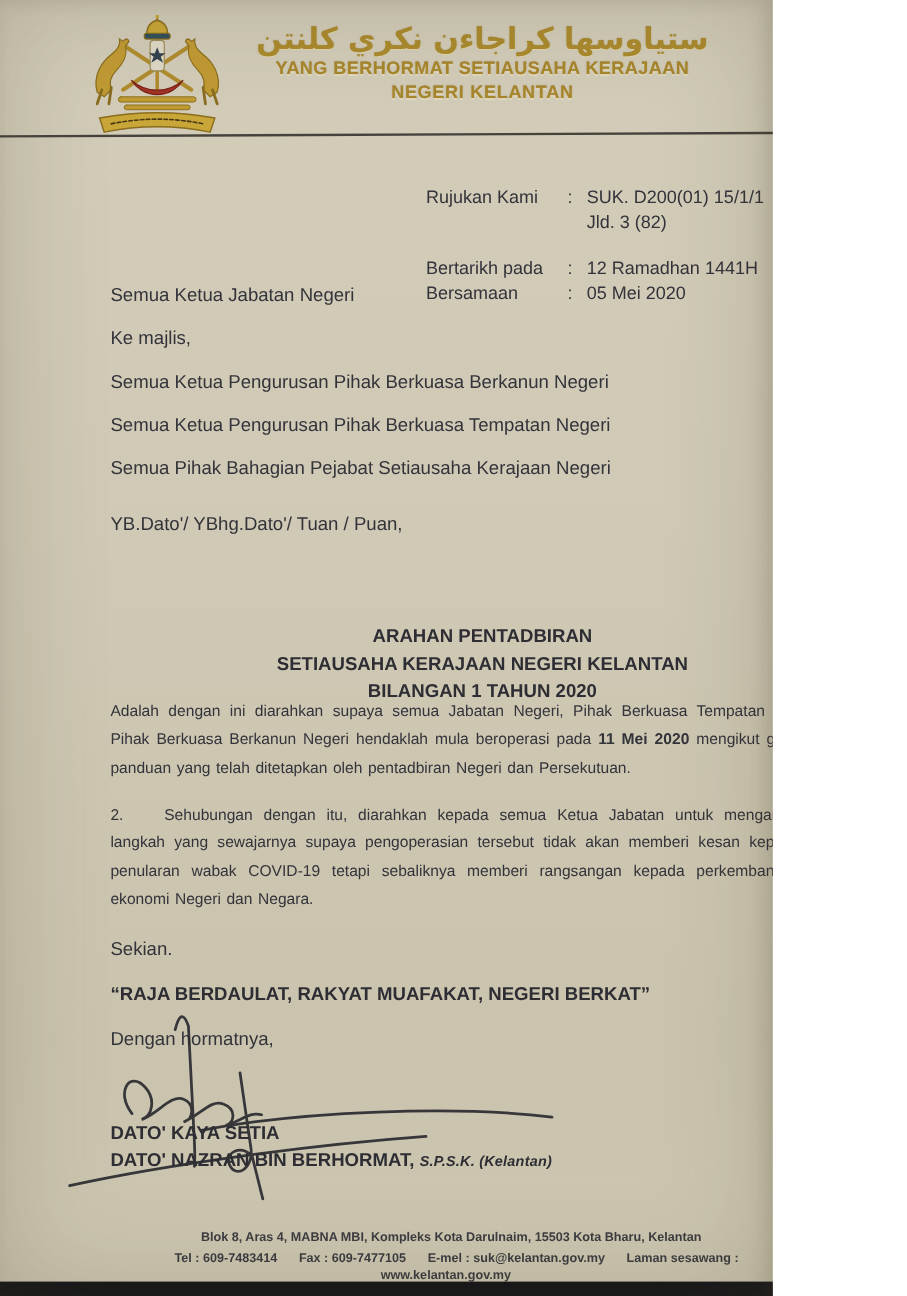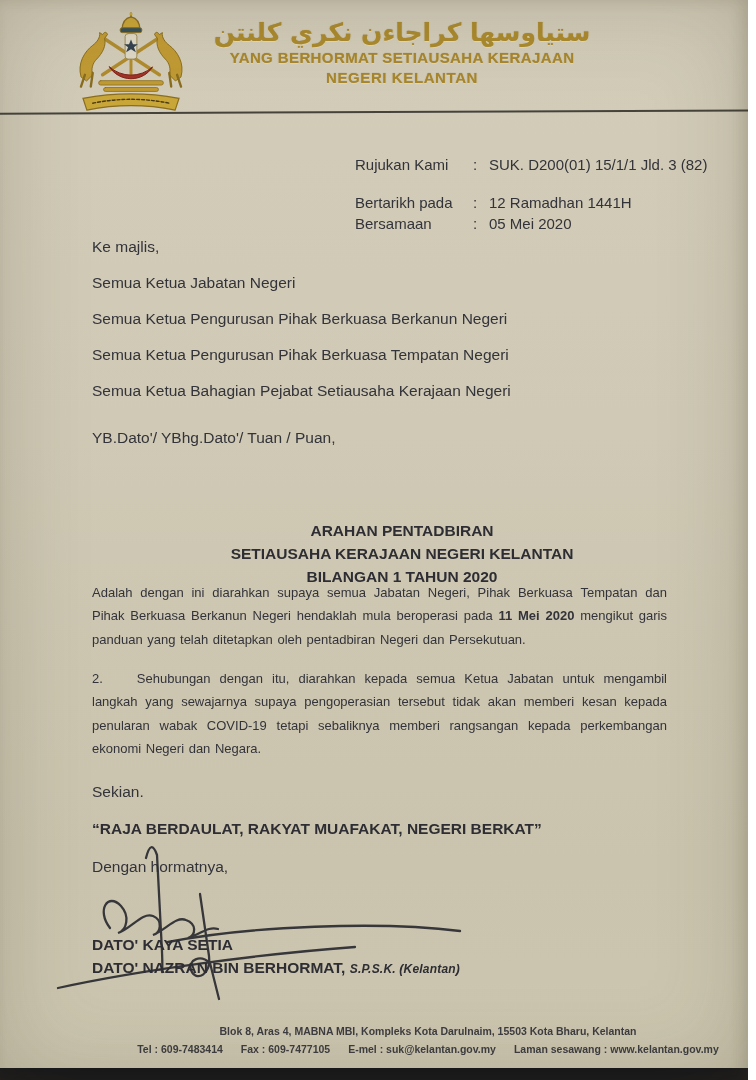--- a/index.html
+++ b/index.html
@@ -1,20 +1,20 @@
 <!DOCTYPE html>
 <html><head>
 <meta charset="utf-8">
 <style>
   * { margin:0; padding:0; box-sizing:border-box; }
   html,body { width:756px; }
   body { font-family:"Liberation Sans","DejaVu Sans",sans-serif; }
 
   .page {
-    position:relative; width:748px; height:1080px; overflow:hidden;
+    position:relative; width:644px; height:1080px; overflow:hidden;
     background:linear-gradient(180deg,#d2ccb9 0%,#cfc9b5 40%,#cac4ae 80%,#ccc6b0 100%);
     color:#33333a;
   }
   .page::after {
     content:""; position:absolute; inset:0; pointer-events:none;
     box-shadow:inset 0 0 90px rgba(72,64,40,.22), inset -6px 0 14px rgba(60,52,30,.15);
   }
 
   
   .crest { position:absolute; left:66px; top:12px; width:130px; height:102px; }
@@ -139,25 +139,25 @@
       <span>12 Ramadhan 1441H</span>
     </div>
     <div class="ref-row">
       <span>Bersamaan</span>
       <span>:</span>
       <span>05 Mei 2020</span>
     </div>
   </div>
 
   <div class="recipients">
+    <div class="recipient-line">Semua Ketua Jabatan Negeri</div>
     <div class="recipient-line">Ke majlis,</div>
-    <div class="recipient-line">Semua Ketua Jabatan Negeri</div>
     <div class="recipient-line">Semua Ketua Pengurusan Pihak Berkuasa Berkanun Negeri</div>
     <div class="recipient-line">Semua Ketua Pengurusan Pihak Berkuasa Tempatan  Negeri</div>
-    <div class="recipient-line">Semua Ketua Bahagian Pejabat Setiausaha Kerajaan Negeri</div>
+    <div class="recipient-line">Semua Pihak Bahagian Pejabat Setiausaha Kerajaan Negeri</div>
   </div>
 
   <div class="greeting">YB.Dato'/ YBhg.Dato'/ Tuan / Puan,</div>
 
   <div class="letter-title">
     <div>ARAHAN PENTADBIRAN</div>
     <div>SETIAUSAHA KERAJAAN NEGERI KELANTAN</div>
     <div>BILANGAN 1 TAHUN 2020</div>
   </div>
 

